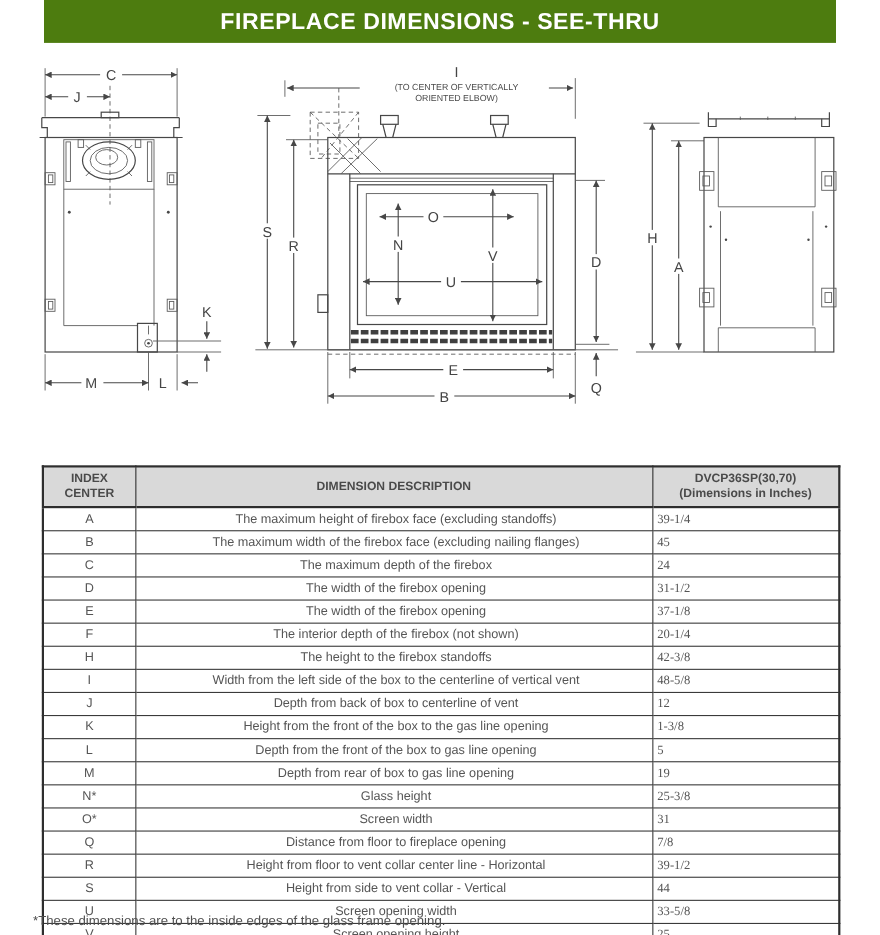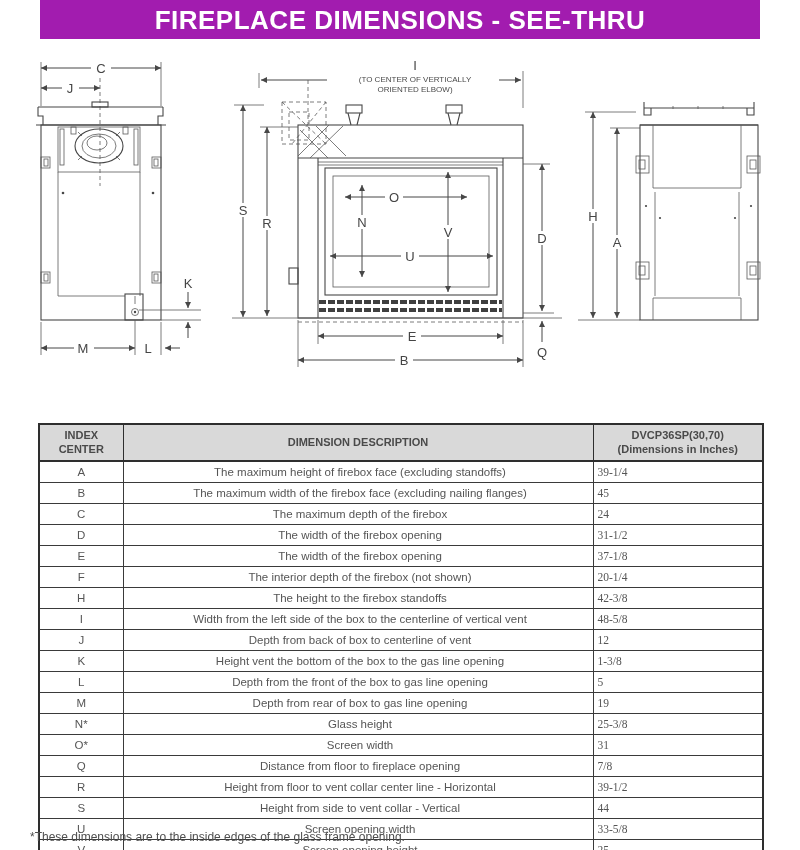--- a/index.html
+++ b/index.html
@@ -2,22 +2,22 @@
 <html><head>
 <meta charset="utf-8">
 <style>
   html,body{margin:0;padding:0;}
   body{
     width:800px;height:850px;position:relative;background:#ffffff;
     font-family:"Liberation Sans",sans-serif;overflow:hidden;
   }
   .title-bar{
     position:absolute;left:40px;top:0;width:720px;height:39px;
-    background:#a21caf;color:#ffffff;text-align:center;line-height:40px;
-    font-size:26px;font-weight:bold;letter-spacing:.5px;
+    background:#4d7c0f;color:#ffffff;text-align:center;line-height:40px;
+    font-size:21px;font-weight:bold;letter-spacing:.5px;
     font-family:"Liberation Sans",sans-serif;
   }
   .diag{position:absolute;}
   svg .outline{stroke:#474747;fill:none;stroke-width:1.1;}
   svg .thin{stroke:#5a5a5a;fill:none;stroke-width:.8;}
   svg .dim{stroke:#474747;fill:none;stroke-width:1;}
   svg .dash{stroke:#5a5a5a;fill:none;stroke-width:.8;stroke-dasharray:4 3;}
   svg .lbl{font-family:"Liberation Sans",sans-serif;font-size:13px;fill:#454545;text-anchor:middle;}
   svg .note{font-family:"Liberation Sans",sans-serif;font-size:8px;fill:#4a4a4a;text-anchor:middle;}
   svg .mask{fill:#ffffff;stroke:none;}
@@ -376,21 +376,21 @@
     <td class="desc">Width from the left side of the box to the centerline of vertical vent</td>
     <td class="val">48-5/8</td>
   </tr>
       <tr>
     <td class="letter">J</td>
     <td class="desc">Depth from back of box to centerline of vent</td>
     <td class="val">12</td>
   </tr>
       <tr>
     <td class="letter">K</td>
-    <td class="desc">Height vent the bottom of the box to the gas line opening</td>
+    <td class="desc">Height from the front of the box to the gas line opening</td>
     <td class="val">1-3/8</td>
   </tr>
       <tr>
     <td class="letter">L</td>
     <td class="desc">Depth from the front of the box to gas line opening</td>
     <td class="val">5</td>
   </tr>
       <tr>
     <td class="letter">M</td>
     <td class="desc">Depth from rear of box to gas line opening</td>

